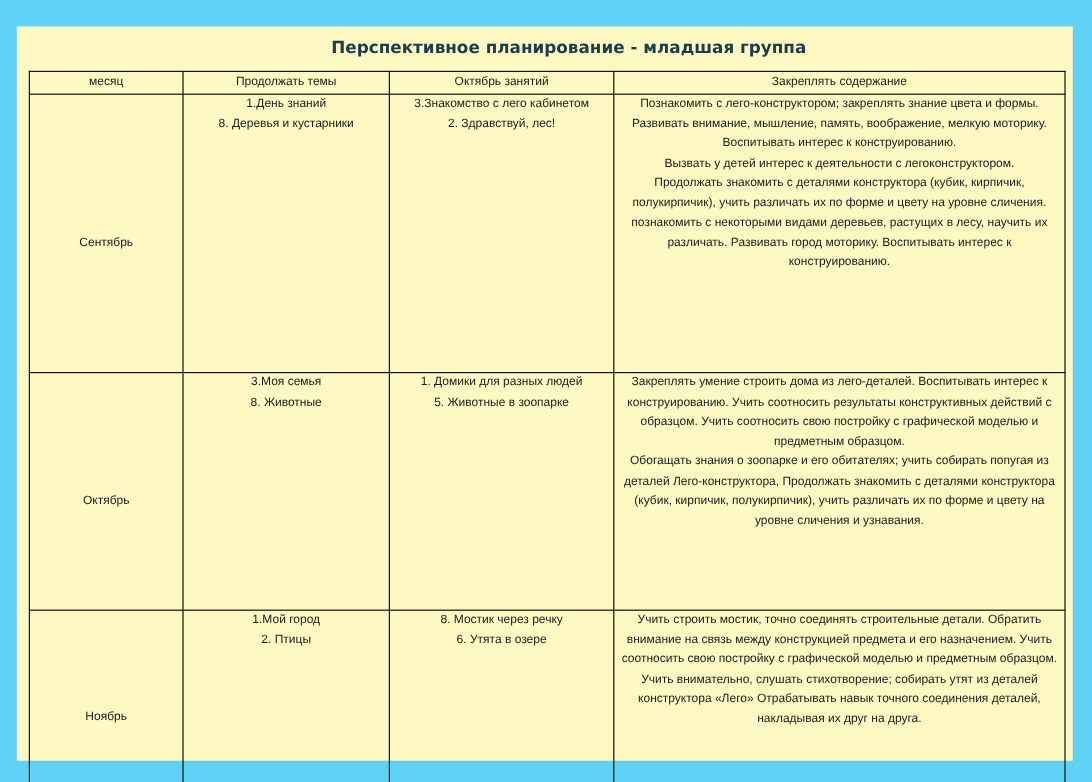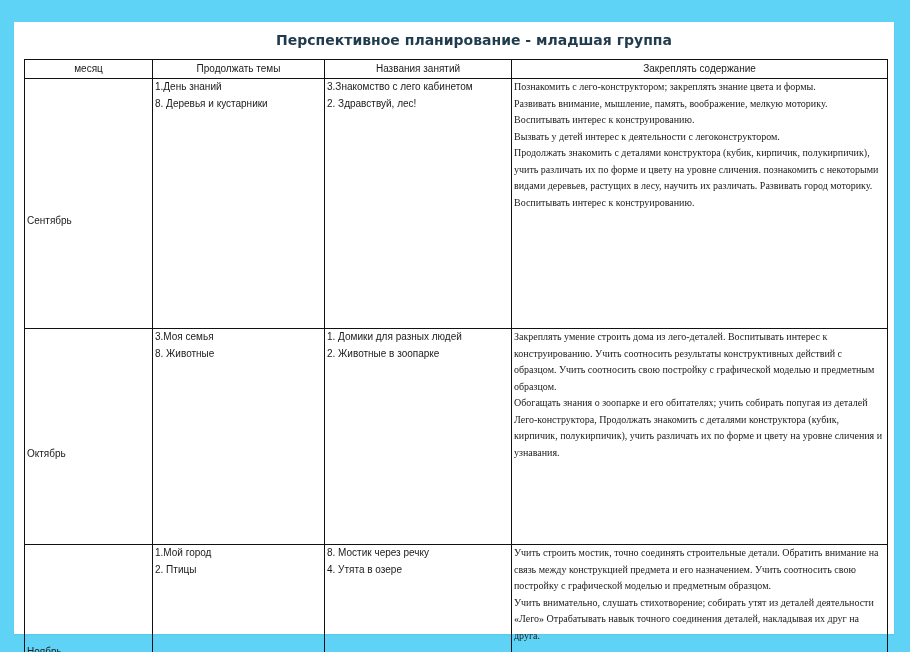--- a/index.html
+++ b/index.html
@@ -13,21 +13,21 @@
       position: relative;
       overflow: hidden;
       font-family: "Liberation Sans", "DejaVu Sans", sans-serif;
     }
     .panel {
       position: absolute;
       left: 14px;
       top: 22px;
       width: 880px;
       height: 612px;
-      background: #ffffff;
+      background: #fef9c3;
       box-shadow: 0 1px 2px rgba(0,0,0,0.05);
     }
     .title {
       position: absolute;
       left: 0;
       top: 10px;
       width: 920px;
       text-align: center;
       font-family: "DejaVu Sans", sans-serif;
       font-weight: bold;
@@ -42,68 +42,67 @@
       width: 863px;
       border-collapse: collapse;
       table-layout: fixed;
       font-size: 10px;
       color: #1a1a1a;
     }
     table.plan th, table.plan td {
       border: 1px solid #111;
       padding: 0 2px;
       vertical-align: top;
-      text-align: left;
+      text-align: center;
       line-height: 16.5px;
     }
     table.plan th {
       font-weight: normal;
       text-align: center;
       height: 18px;
       line-height: 17px;
       color: #1a1a1a;
       margin-top: 41px;
     }
     table.plan td.month {
       vertical-align: middle;
     }
     .row1 td { height: 214px; }
     .row2 td { height: 180px; }
     .row3 td { height: 144px; }
     .row1 td.month, .row2 td.month, .row3 td.month {
       vertical-align: top;
-      padding-top: 35px;
+      padding-top: 17px;
     }
     .line {
       display: block;
       white-space: normal;
     }
     .content-cell .line {
       white-space: normal;
-      font-family: Liberation Serif, serif;
     }
   </style>
 </head>
 <body>
 
 <div class="panel">
   <div class="title">Перспективное планирование - младшая группа</div>
 
   <table class="plan">
     <colgroup>
       <col style="width:128px">
       <col style="width:172px">
       <col style="width:187px">
       <col style="width:376px">
     </colgroup>
     <thead>
       <tr>
         <th>месяц</th>
         <th>Продолжать темы</th>
-        <th>Названия занятий</th>
+        <th>Октябрь занятий</th>
         <th>Закреплять содержание</th>
       </tr>
     </thead>
     <tbody>
       <tr class="row1">
         <td class="month">
           <span class="line">Сентябрь</span>
         </td>
         <td>
           <span class="line">1.День знаний</span>
@@ -123,39 +122,39 @@
       <tr class="row2">
         <td class="month">
           <span class="line">Октябрь</span>
         </td>
         <td>
           <span class="line">3.Моя семья</span>
           <span class="line">8. Животные</span>
         </td>
         <td>
           <span class="line">1. Домики для разных людей</span>
-          <span class="line">2. Животные в зоопарке</span>
+          <span class="line">5. Животные в зоопарке</span>
         </td>
         <td class="content-cell">
           <span class="line">Закреплять умение строить дома из лего-деталей. Воспитывать интерес к конструированию. Учить соотносить результаты конструктивных действий с образцом. Учить соотносить свою постройку с графической моделью и предметным образцом.</span>
           <span class="line">Обогащать знания о зоопарке и его обитателях; учить собирать попугая из деталей Лего-конструктора, Продолжать знакомить с деталями конструктора (кубик, кирпичик, полукирпичик), учить различать их по форме и цвету на уровне сличения и узнавания.</span>
         </td>
       </tr>
       <tr class="row3">
         <td class="month">
           <span class="line">Ноябрь</span>
         </td>
         <td>
           <span class="line">1.Мой город</span>
           <span class="line">2. Птицы</span>
         </td>
         <td>
           <span class="line">8. Мостик через речку</span>
-          <span class="line">4. Утята в озере</span>
+          <span class="line">6. Утята в озере</span>
         </td>
         <td class="content-cell">
           <span class="line">Учить строить мостик, точно соединять строительные детали. Обратить внимание на связь между конструкцией предмета и его назначением. Учить соотносить свою постройку с графической моделью и предметным образцом.</span>
-          <span class="line">Учить внимательно, слушать стихотворение; собирать утят из деталей деятельности «Лего» Отрабатывать навык точного соединения деталей, накладывая их друг на друга.</span>
+          <span class="line">Учить внимательно, слушать стихотворение; собирать утят из деталей конструктора «Лего» Отрабатывать навык точного соединения деталей, накладывая их друг на друга.</span>
         </td>
       </tr>
     </tbody>
   </table>
 </div>
 
 </body></html>

